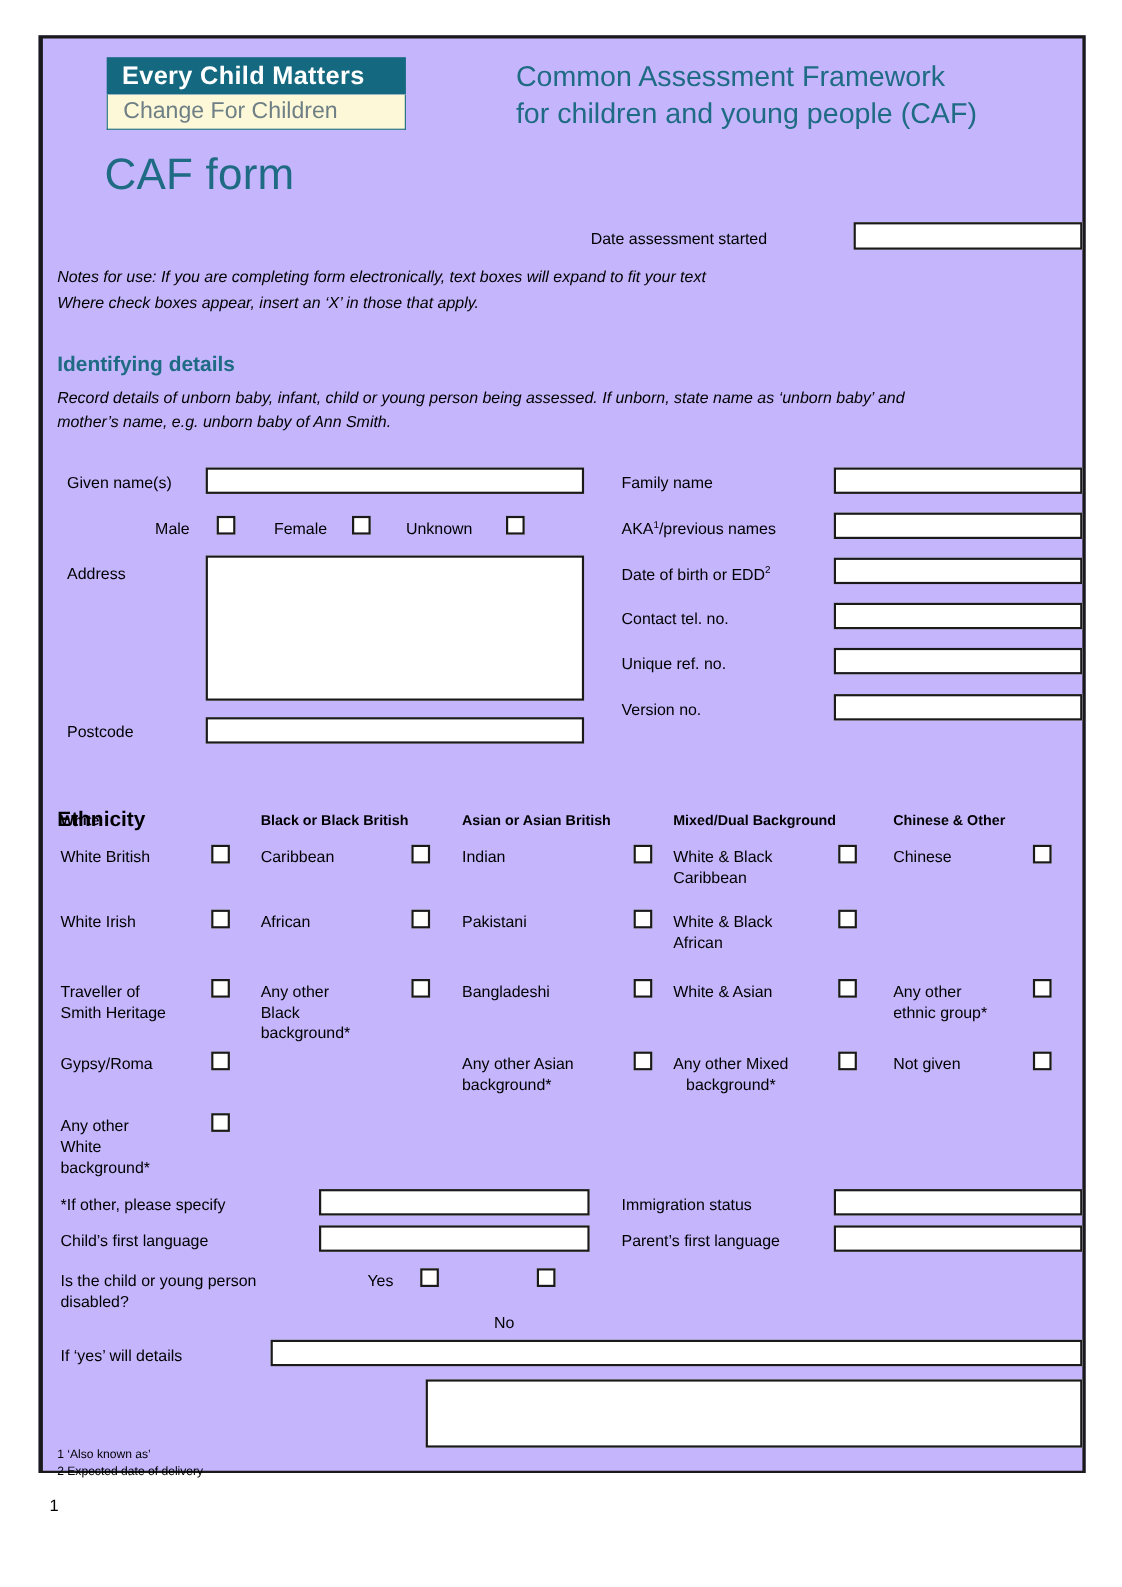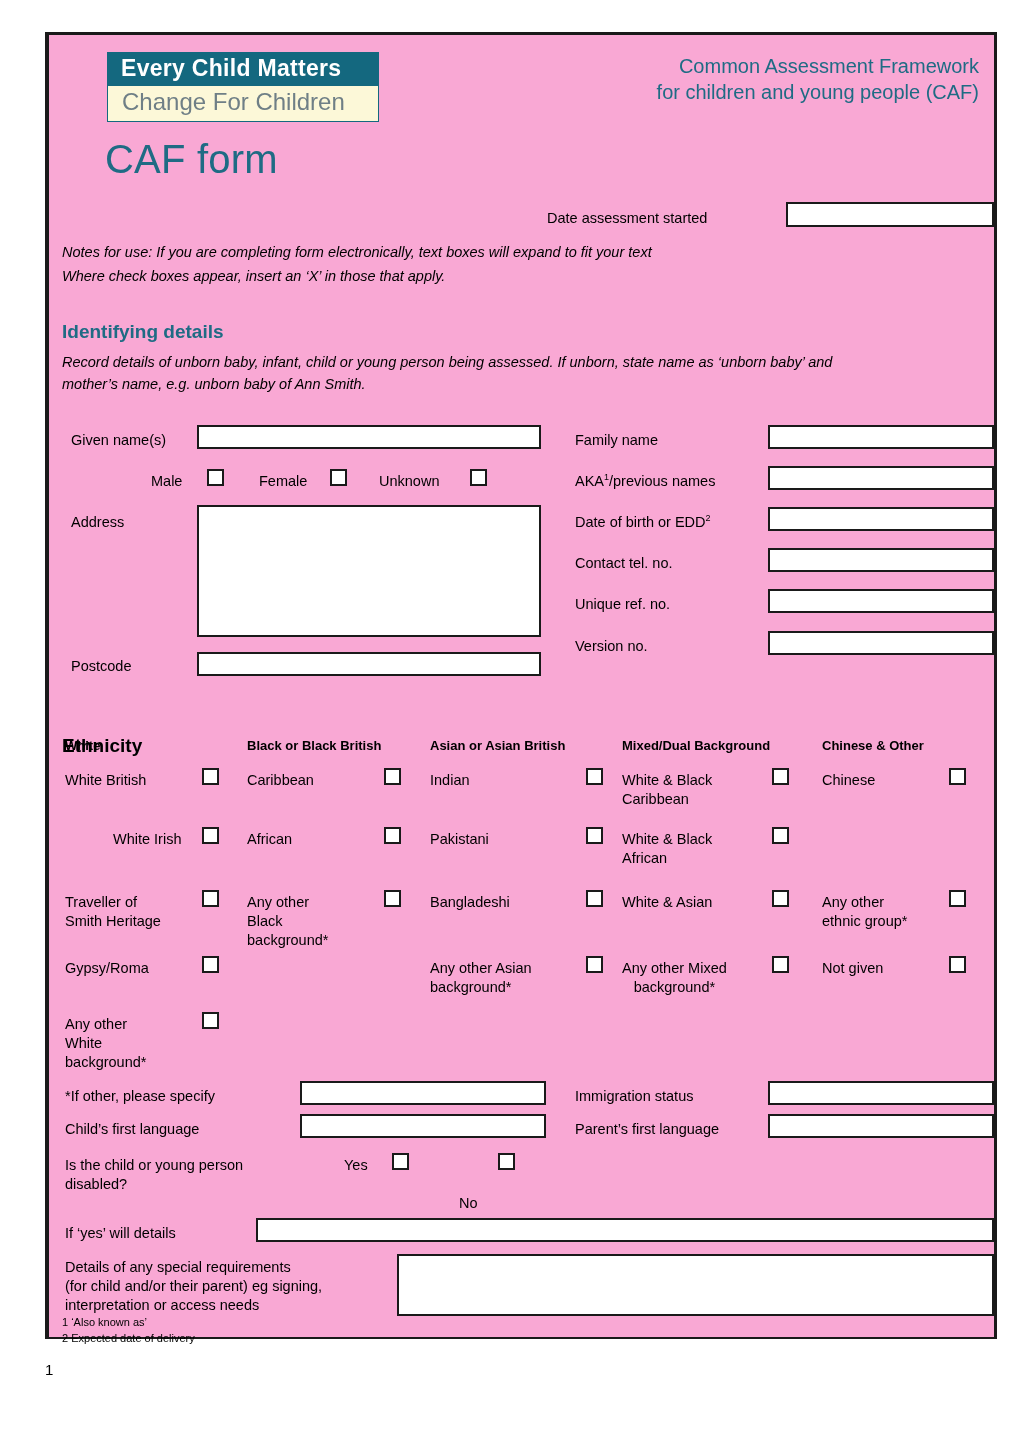--- a/index.html
+++ b/index.html
@@ -12,23 +12,23 @@
   #page {
     position: relative;
     width: 1020px;
     height: 1443px;
     background: #ffffff;
     overflow: hidden;
   }
   
   .panel {
     position: absolute;
-    left: 45px; top: 32px;
+    left: 35px; top: 32px;
     width: 952px; height: 1307px;
-    background: #f9a8d4;
+    background: #c4b5fd;
     border-left: 4px solid #1a1a1a;
     border-top: 3px solid #1a1a1a;
     border-right: 3px solid #1a1a1a;
     border-bottom: 2px solid #1a1a1a;
   }
   .inner { position: relative; width: 100%; height: 100%; }
 
   
   .logo { position: absolute; left: 58px; top: 17px; width: 272px; }
   .logo-top {
@@ -36,34 +36,34 @@
     color: #ffffff;
     font-weight: bold;
     font-size: 23px;
     letter-spacing: .3px;
     padding: 4px 10px 6px 14px;
     line-height: 1.05;
   }
   .logo-bot {
     background: #fcf8d8;
     color: #6f7f86;
-    font-size: 24px;
+    font-size: 21px;
     padding: 3px 10px 5px 14px;
     border: 1px solid #14687f;
     border-top: none;
     line-height: 1.1;
   }
 
   .brandtitle {
     position: absolute;
     left: 430px; top: 18px;
     width: 500px;
-    text-align: right;
+    text-align: left;
     color: #1f6b84;
-    font-size: 20px;
+    font-size: 26px;
     line-height: 1.30;
   }
   .cafform {
     position: absolute;
     left: 56px; top: 104px;
     color: #1f6b84;
     font-size: 40px;
     line-height: 1;
     letter-spacing: .2px;
   }
@@ -171,21 +171,21 @@
     <div class="h2 black" style="left:13px; top:660px;margin-top:40px;">Ethnicity</div>
 
     <div class="lbl bold sm" style="left:16px;  top:702px;">White</div>
     <div class="lbl bold sm" style="left:198px; top:702px;">Black or Black British</div>
     <div class="lbl bold sm" style="left:381px; top:702px;">Asian or Asian British</div>
     <div class="lbl bold sm" style="left:573px; top:702px;">Mixed/Dual Background</div>
     <div class="lbl bold sm" style="left:773px; top:702px;">Chinese &amp; Other</div>
 
     <div class="lbl note-line" style="left:16px; top:736px;">White British</div>
     <div class="chk" style="left:153px; top:733px;"></div>
-    <div class="lbl note-line" style="left:16px; top:795px;margin-left:48px;">White Irish</div>
+    <div class="lbl note-line" style="left:16px; top:795px;">White Irish</div>
     <div class="chk" style="left:153px; top:792px;"></div>
     <div class="lbl note-line" style="left:16px; top:858px;">Traveller of
 Smith Heritage</div>
     <div class="chk" style="left:153px; top:855px;"></div>
     <div class="lbl note-line" style="left:16px; top:924px;">Gypsy/Roma</div>
     <div class="chk" style="left:153px; top:921px;"></div>
     <div class="lbl note-line" style="left:16px; top:980px;">Any other
 White
 background*</div>
     <div class="chk" style="left:153px; top:977px;"></div>
@@ -242,23 +242,20 @@
     <div class="lbl note-line" style="left:16px; top:1121px;">Is the child or young person
 disabled?</div>
     <div class="lbl" style="left:295px; top:1121px;">Yes</div>
     <div class="chk" style="left:343px; top:1118px;"></div>
     <div class="lbl" style="left:410px; top:1121px;margin-top:38px;">No</div>
     <div class="chk" style="left:449px; top:1118px;"></div>
 
     <div class="lbl" style="left:16px; top:1189px;">If ‘yes’ will details</div>
     <div class="box" style="left:207px; top:1183px; width:738px; height:24px;"></div>
 
-    <div class="lbl note-line" style="left:16px; top:1223px;">Details of any special requirements
-(for child and/or their parent) eg signing,
-interpretation or access needs</div>
     <div class="box" style="left:348px; top:1219px; width:597px; height:62px;"></div>
 
     <div class="lbl" style="left:13px; top:1280px; font-size:11px;">1 ‘Also known as’</div>
     <div class="lbl" style="left:13px; top:1296px; font-size:11px;">2 Expected date of delivery</div>
 
   </div>
   </div>
 
   <div class="pageno">1</div>
 

